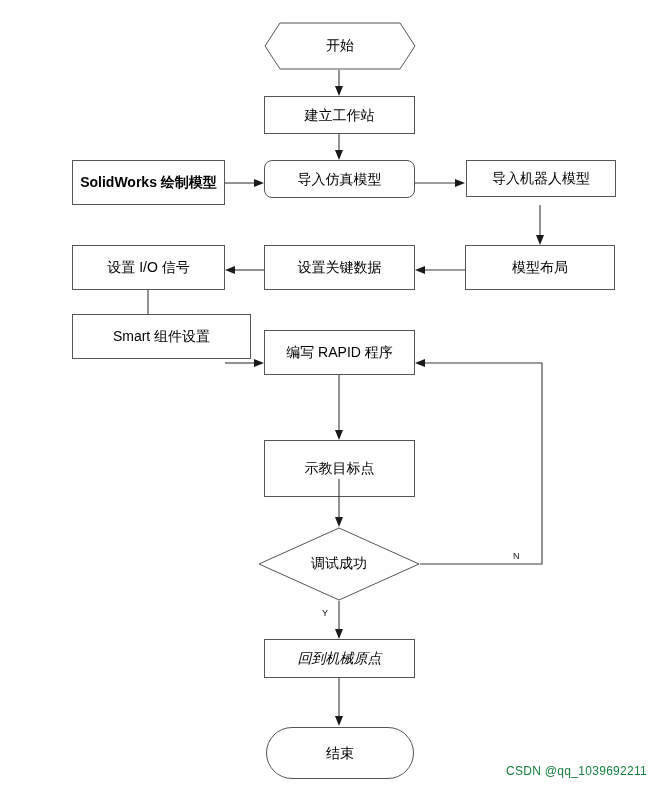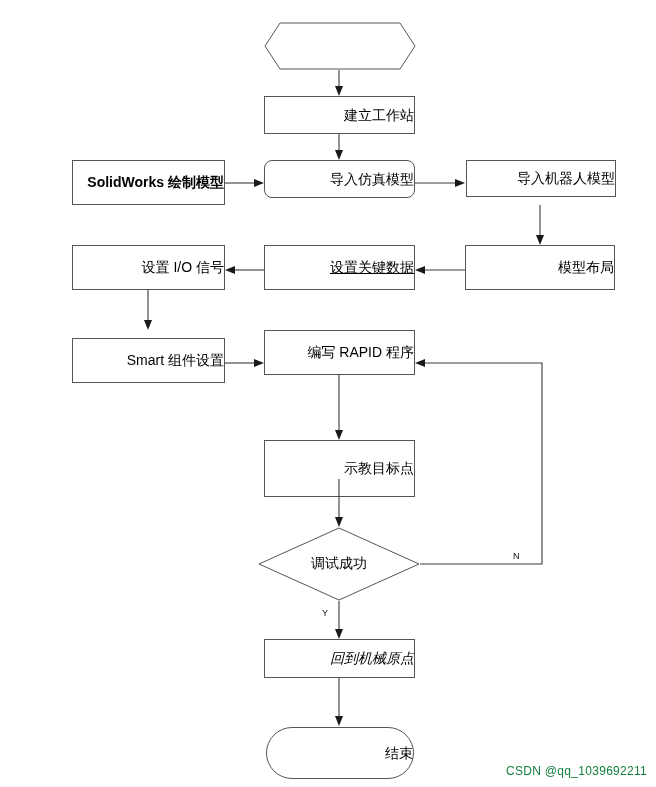--- a/index.html
+++ b/index.html
@@ -17,21 +17,21 @@
     width: 656px;
     height: 787px;
     background: #ffffff;
     overflow: hidden;
   }
   .node {
     position: absolute;
     box-sizing: border-box;
     display: flex;
     align-items: center;
-    justify-content: flex-end;
+    justify-content: center;
     text-align: center;
     font-size: 14px;
     line-height: 1.2;
     color: #000000;
     background: #ffffff;
     white-space: nowrap;
   }
   .node.rect {
     border: 1px solid #555555;
   }
@@ -84,20 +84,21 @@
   }
 </style>
 </head>
 <body>
 
 <div id="canvas">
 
   <svg class="shape-svg" style="left:264px; top:22px;" width="152" height="48">
     <polygon points="16,1 136,1 151,24 136,47 16,47 1,24" fill="#ffffff" stroke="#555555" stroke-width="1"></polygon>
   </svg>
+  <div class="hex-label" style="left:264px; top:22px; width:152px; height:48px;">开始</div>
 
   <svg class="edge" style="left:0px; top:0px;" width="656" height="787">
     <line x1="339" y1="70" x2="339" y2="89"></line>
     <polygon points="339,96 335,86 343,86"></polygon>
   </svg>
 
   <div class="node rect" style="left:264px; top:96px; width:151px; height:38px;">
     <span>建立工作站</span>
   </div>
 
@@ -130,21 +131,21 @@
 
   <svg class="edge" style="left:0px; top:0px;" width="656" height="787">
     <line x1="540" y1="205" x2="540" y2="238"></line>
     <polygon points="540,245 536,235 544,235"></polygon>
   </svg>
 
   <div class="node rect" style="left:72px; top:245px; width:153px; height:45px;">
     <span>设置 I/O 信号</span>
   </div>
 
-  <div class="node rect" style="left:264px; top:245px; width:151px; height:45px;text-decoration:underline;">
+  <div class="node rect" style="left:264px; top:245px; width:151px; height:45px;">
     <span>设置关键数据</span>
   </div>
 
   <div class="node rect" style="left:465px; top:245px; width:150px; height:45px;">
     <span>模型布局</span>
   </div>
 
   <svg class="edge" style="left:0px; top:0px;" width="656" height="787">
     <line x1="465" y1="270" x2="422" y2="270"></line>
     <polygon points="415,270 425,266 425,274"></polygon>
@@ -153,21 +154,21 @@
   <svg class="edge" style="left:0px; top:0px;" width="656" height="787">
     <line x1="264" y1="270" x2="232" y2="270"></line>
     <polygon points="225,270 235,266 235,274"></polygon>
   </svg>
 
   <svg class="edge" style="left:0px; top:0px;" width="656" height="787">
     <line x1="148" y1="290" x2="148" y2="323"></line>
     <polygon points="148,330 144,320 152,320"></polygon>
   </svg>
 
-  <div class="node rect" style="left:72px; top:338px; width:153px; height:45px;">
+  <div class="node rect" style="left:72px; top:314px; width:179px; height:45px;">
     <span>Smart 组件设置</span>
   </div>
 
   <div class="node rect" style="left:264px; top:330px; width:151px; height:45px;">
     <span>编写 RAPID 程序</span>
   </div>
 
   <svg class="edge" style="left:0px; top:0px;" width="656" height="787">
     <line x1="225" y1="363" x2="257" y2="363"></line>
     <polygon points="264,363 254,359 254,367"></polygon>

